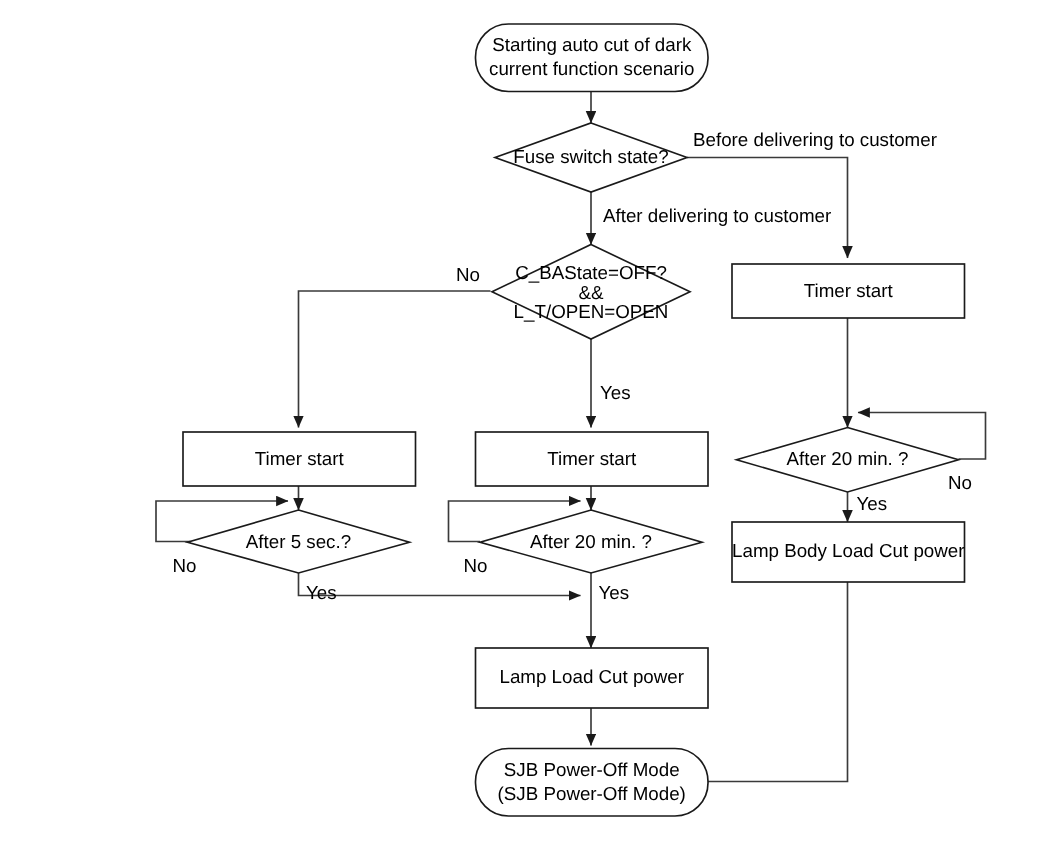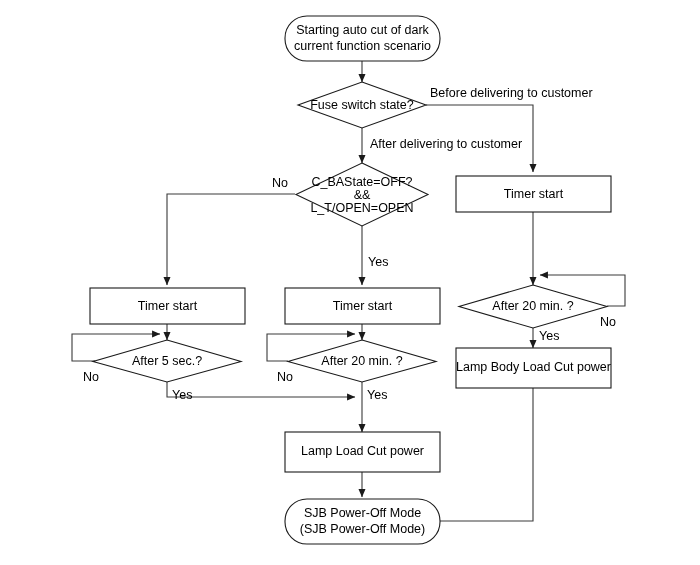--- a/index.html
+++ b/index.html
@@ -6,20 +6,21 @@
     margin: 0;
     padding: 0;
     background: #ffffff;
   }
   #canvas {
     position: relative;
     width: 584px;
     height: 565px;
     background: #ffffff;
     font-family: "Liberation Sans", sans-serif;
+    margin-left: 32px;
   }
   svg#flow {
     display: block;
     width: 700px;
     height: 565px;
   }
   .node-shape {
     fill: #ffffff;
     stroke: #1a1a1a;
     stroke-width: 1.1;

